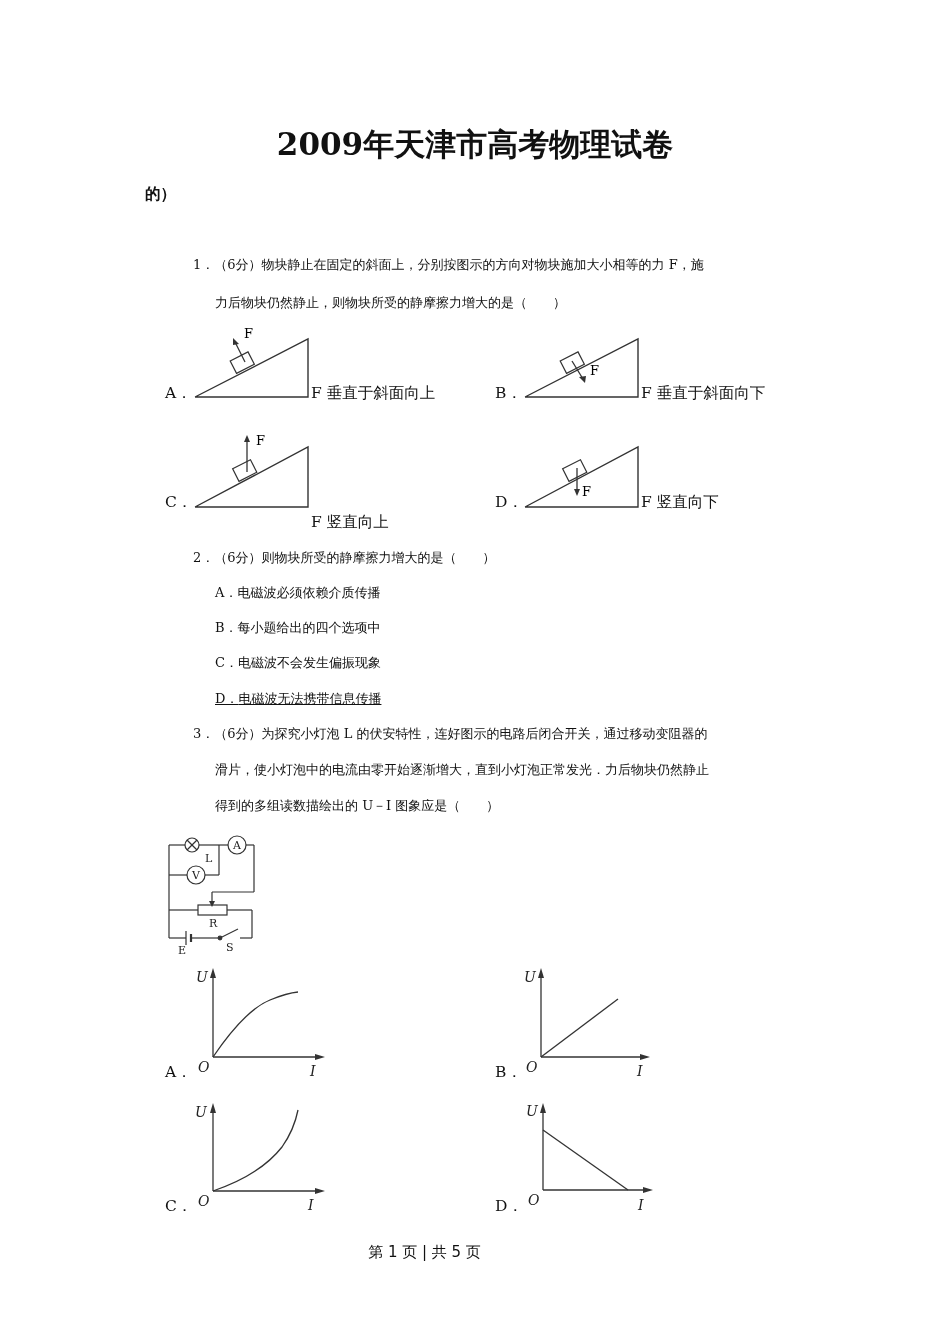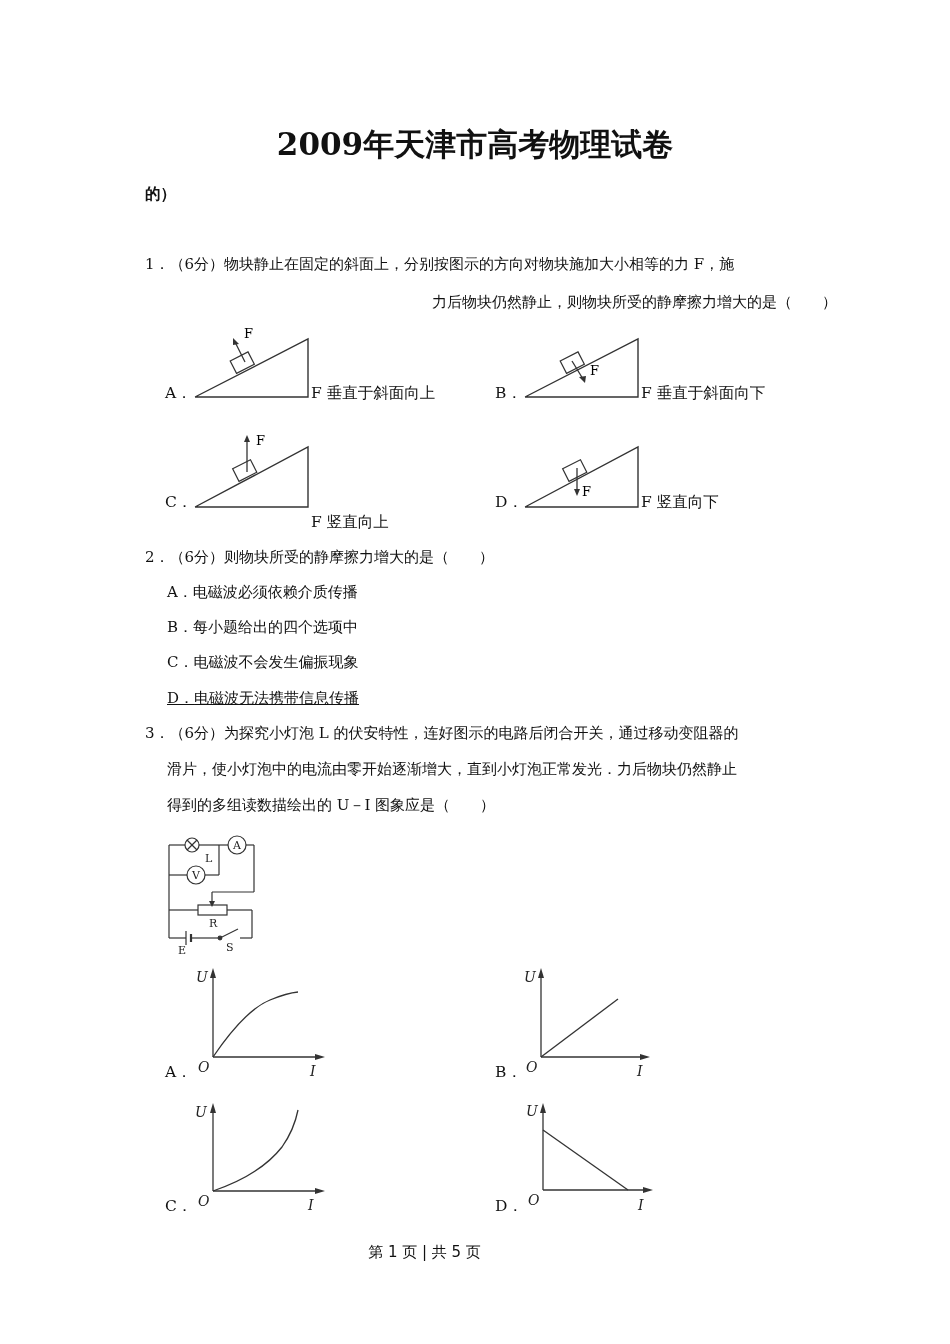--- a/index.html
+++ b/index.html
@@ -2,21 +2,21 @@
 <html><head>
 <meta charset="utf-8">
 <style>
   html, body { margin: 0; padding: 0; background: #ffffff; }
   body { width: 950px; height: 1344px; position: relative; overflow: hidden;
          font-family: "DejaVu Serif", "Liberation Serif", serif; color: #111; }
   .abs { position: absolute; }
   .title { left: 0; width: 950px; top: 124px; text-align: center; font-size: 31px;
            font-weight: bold; letter-spacing: 0px; }
   .section { left: 145px; width: 670px; font-size: 15.5px; font-weight: bold; line-height: 36px; top: 176px; }
-  .q { font-size: 15px; line-height: 35px; }
+  .q { font-size: 13px; line-height: 35px; margin-left: 48px; }
   .qline { left: 145px; width: 670px; white-space: nowrap; }
   .indent { left: 167px; }
   .opt { font-size: 15.5px; white-space: nowrap; }
   .fig { position: absolute; }
   .footer { left: 0; width: 849px; top: 1243px; text-align: center; font-size: 15px;
             font-family: "DejaVu Sans", sans-serif; }
   svg text { font-family: "DejaVu Serif", "Liberation Serif", serif; }
 </style>
 </head>
 <body>
@@ -24,21 +24,21 @@
 <div class="abs title">2009年天津市高考物理试卷</div>
 
 <div class="abs section">
   <div>的）</div>
 </div>
 
 <div>
   <div class="abs q qline" style="top:247px;">
     <span>1．</span><span>（6分）物块静止在固定的斜面上，分别按图示的方向对物块施加大小相等的力 F，施</span>
   </div>
-  <div class="abs q qline indent" style="top:285px;text-align:right;">力后物块仍然静止，则物块所受的静摩擦力增大的是（　　）</div>
+  <div class="abs q qline indent" style="top:285px;">力后物块仍然静止，则物块所受的静摩擦力增大的是（　　）</div>
 
   <span class="abs opt" style="left:165px;top:383px;">A．</span>
   <svg class="fig" style="left:190px;top:325px;" width="125" height="75">
     <polyline points="5,72 118,72 118,14 5,72" fill="none" stroke="#333" stroke-width="1.4"></polyline>
     <g transform="rotate(-27 55 43)">
       <rect x="45" y="30" width="20" height="14" fill="#fff" stroke="#333" stroke-width="1.2"></rect>
     </g>
     <line x1="55" y1="37" x2="45" y2="17" stroke="#333" stroke-width="1.3"></line>
     <polygon points="43,13 49,19 43,20" fill="#333"></polygon>
     <text x="54" y="13" font-size="13">F</text>

